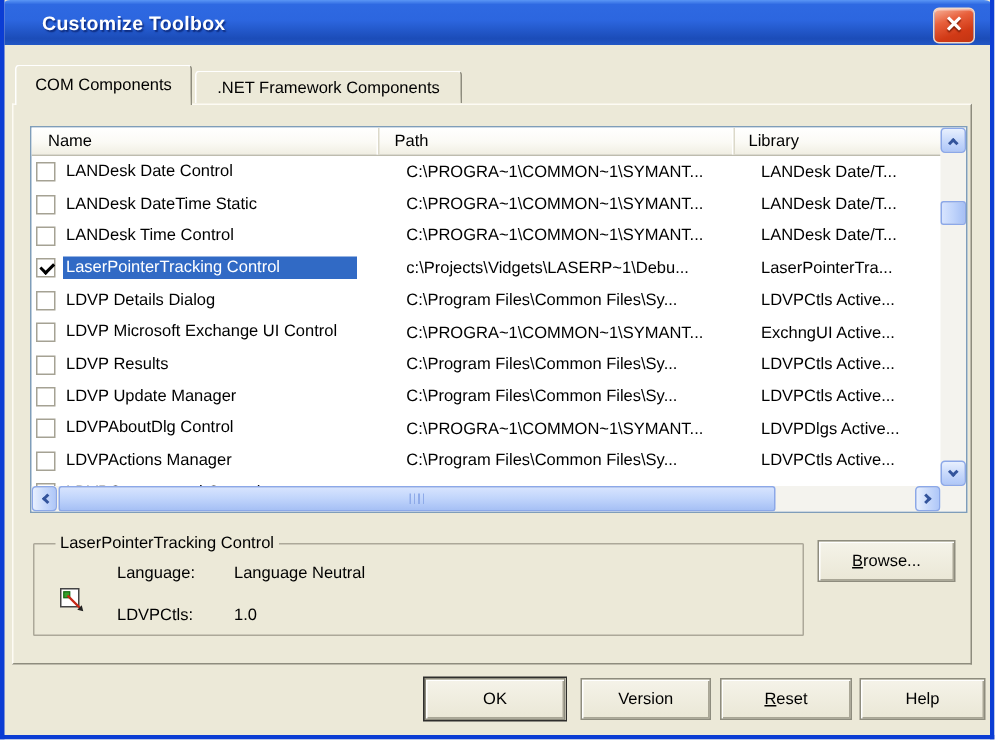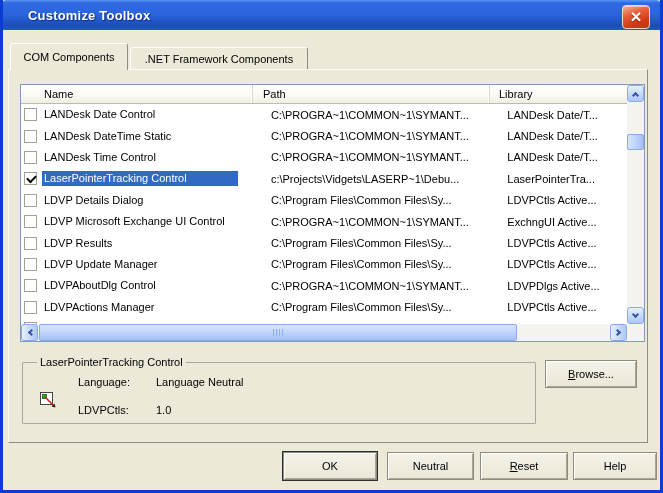--- a/index.html
+++ b/index.html
@@ -50,21 +50,21 @@
   
   .listview{
     position:absolute;left:17px;top:84px;width:625px;height:258px;
     background:#fff;border:1px solid #7F9DB9;z-index:4;overflow:hidden;
   }
   .lv-header{position:absolute;left:0;top:0;width:606px;height:19px;display:flex;
     background:linear-gradient(180deg,#FFFFFF 0%,#FBFAF5 55%,#F0EEE2 100%);
     border-bottom:1px solid #BEBCAE;}
   .lv-h{font-size:11px;color:#000;display:flex;align-items:center;
     border-right:1px solid #DCD9CA;box-shadow:inset -1px 0 0 #FFFFFF;}
-  .lv-h.c-name{width:232px;padding-left:23px;}
+  .lv-h.c-name{width:232px;padding-left:11px;}
   .lv-h.c-path{width:237px;padding-left:10px;}
   .lv-h.c-lib{width:137px;padding-left:9px;border-right:none;box-shadow:none;}
   .lv-rows{position:absolute;left:0;top:19px;width:606px;height:220px;overflow:hidden;}
   .lv-row{display:flex;height:21.4px;align-items:center;font-size:11px;color:#000;gap:19px;}
   .cell-name{width:232px;display:flex;align-items:center;height:100%;}
   .cell-path{width:237px;padding-left:14px;white-space:nowrap;overflow:hidden;}
   .cell-lib{width:137px;padding-left:9px;white-space:nowrap;overflow:hidden;}
   .cb{width:13px;height:13px;background:#fff;border:1px solid #A5A294;margin-left:3px;
     position:relative;flex:0 0 auto;}
   .cb.checked::after{content:"";position:absolute;left:2px;top:2px;width:7px;height:4px;
@@ -265,17 +265,17 @@
       <polygon points="12.5,15.5 16.5,16.5 15.5,12.5" fill="#222222"></polygon>
     </svg>
     <span class="gb-field lang-label">Language:</span>
     <span class="gb-field lang-value">Language Neutral</span>
     <span class="gb-field ver-label">LDVPCtls:</span>
     <span class="gb-field ver-value">1.0</span>
   </div>
 
   <button class="cbtn btn-browse"><u>B</u>rowse...</button>
   <button class="cbtn btn-ok default">OK</button>
-  <button class="cbtn btn-cancel">Neutral</button>
+  <button class="cbtn btn-cancel">Version</button>
   <button class="cbtn btn-reset"><u>R</u>eset</button>
   <button class="cbtn btn-help">Help</button>
 
 </div>
 
 </body></html>

